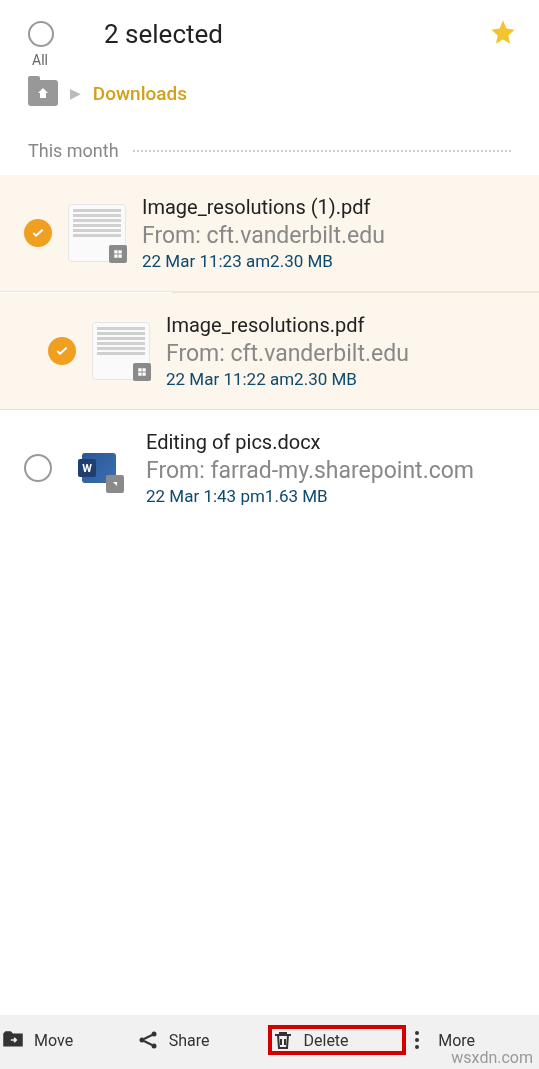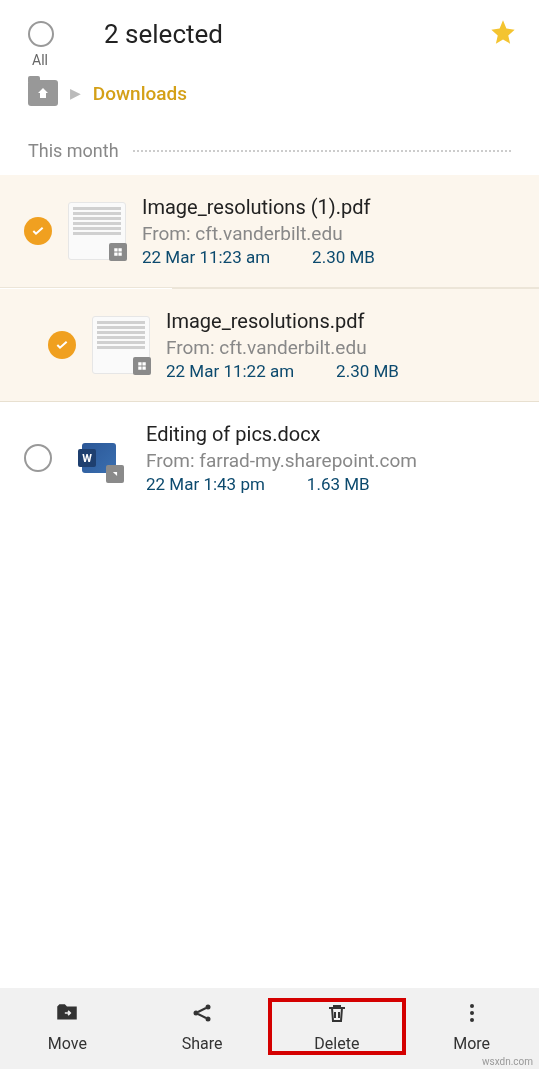--- a/index.html
+++ b/index.html
@@ -174,50 +174,49 @@
       border-radius: 2px;
       color: #fff;
       font-size: 11px;
       font-weight: bold;
       display: flex;
       align-items: center;
       justify-content: center;
     }
     .file-info { flex: 1; min-width: 0; }
     .file-name { font-size: 20px; color: #222; margin-bottom: 3px; }
-    .file-from { font-size: 19px; color: #888; margin-bottom: 2px; }
+    .file-from { font-size: 23px; color: #888; margin-bottom: 2px; }
     .file-meta { display: flex; font-size: 17px; color: #0c4a6e; }
-    .file-meta span:last-child { padding-right: 4px; margin-left: 42px; }
+    .file-meta span:last-child { padding-right: 4px; }
     .selected-group { border-bottom: 1px solid #e8e0d0; }
     .selected-group .file-row { border-bottom: 1px solid #ece5d8; }
     .selected-group .file-row:first-child { border-bottom-color: #ece5d8; margin-left:0; }
     .selected-group .file-row:last-child { border-bottom: none; padding-left: 48px; }
     .inner-divider {
       margin-left: 172px;
       border-top: 1px solid #ece5d8;
     }
     .bottom-bar {
       display: flex;
       background: #f1f1f1;
       padding: 12px 0 16px 0;
     }
     .bottom-item {
       flex: 1;
       display: flex;
-      flex-direction: column;
       align-items: center;
       gap: 8px;
     }
     .bottom-item.highlighted {
       outline: 4px solid #d40000;
       outline-offset: -2px;
     }
     .bottom-icon { width: 26px; height: 26px; display:flex; align-items:center; justify-content:center; color:#333; }
     .bottom-label { font-size: 16px; color: #333; }
-    .watermark { position:absolute; bottom:2px; right:6px; font-size:10px; color:#999; }
+    .watermark { position:absolute; bottom:2px; right:6px; font-size:16px; color:#999; }
   </style>
 </head>
 <body>
 
 <div class="header">
   <div class="select-all-circle"></div>
   <div class="header-title">2 selected</div>
   <span class="star-icon">
     <svg viewBox="0 0 24 24" fill="#f4c430">
         <path d="M12 2l2.9 6.9L22 10l-5.5 5 1.6 7L12 18.5 5.9 22l1.6-7L2 10l7.1-1.1z"></path>

